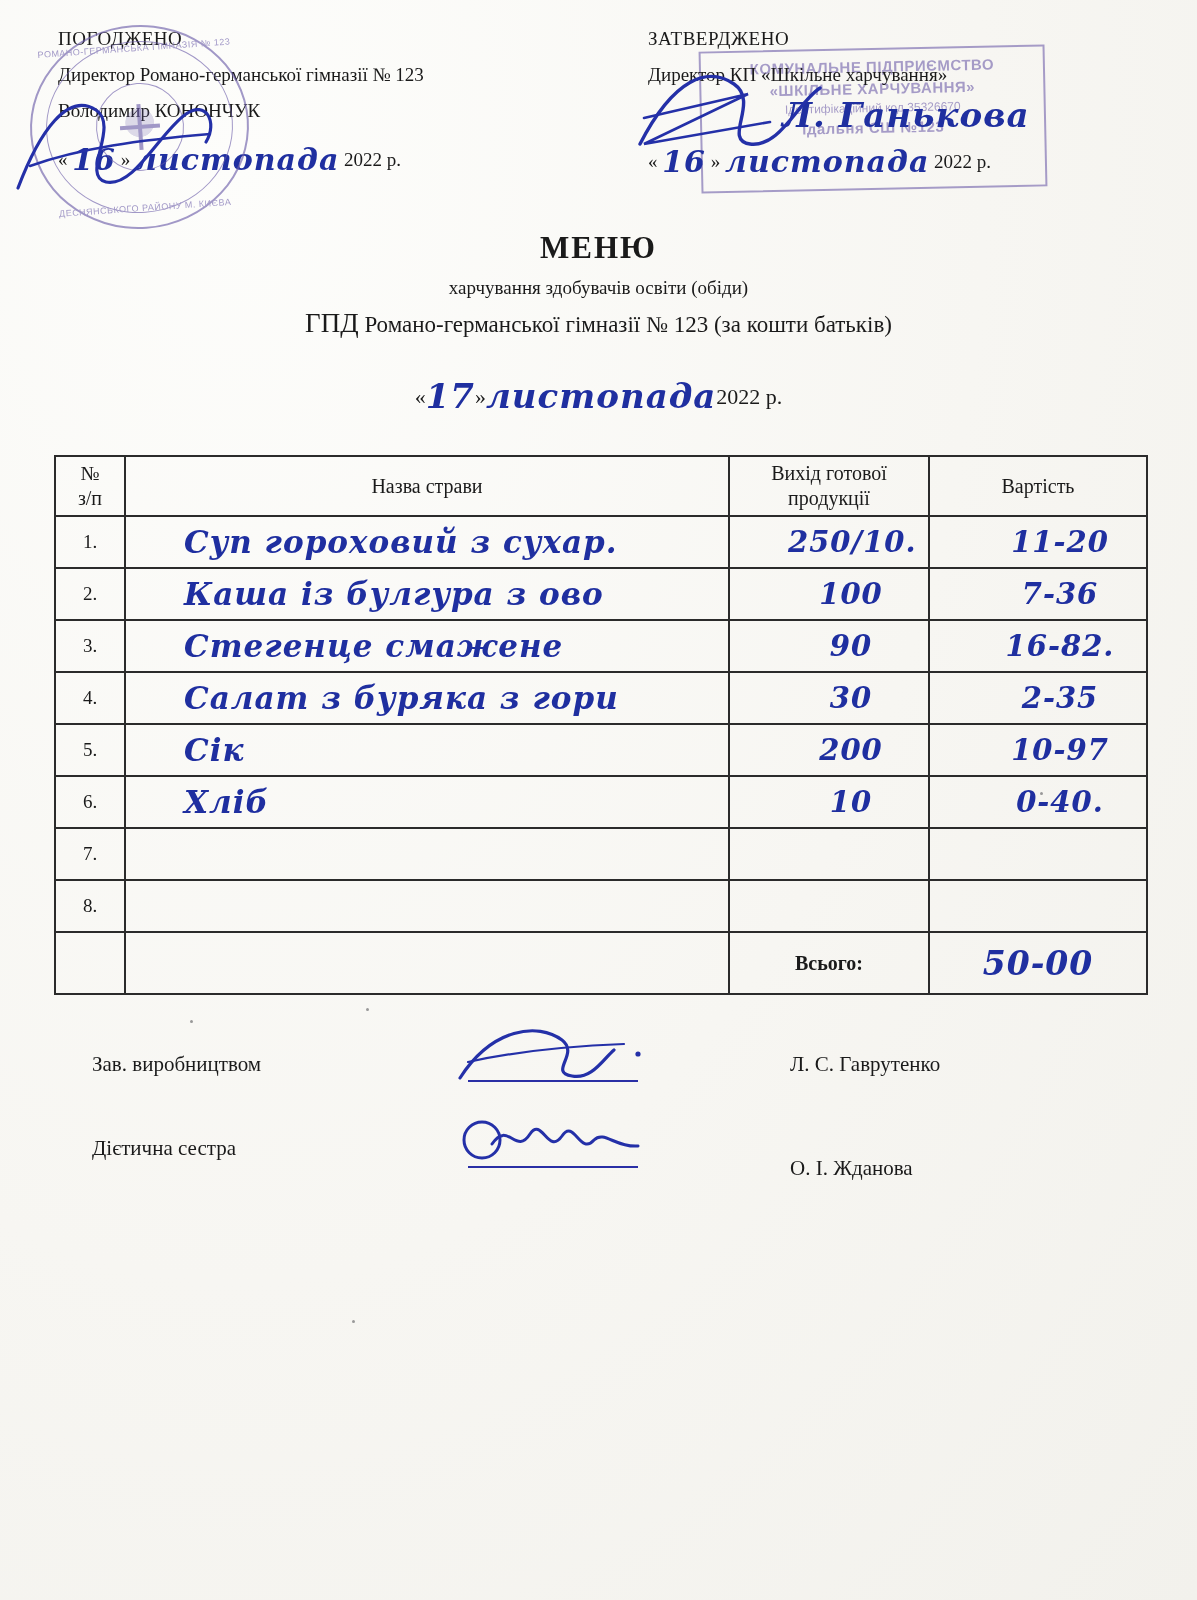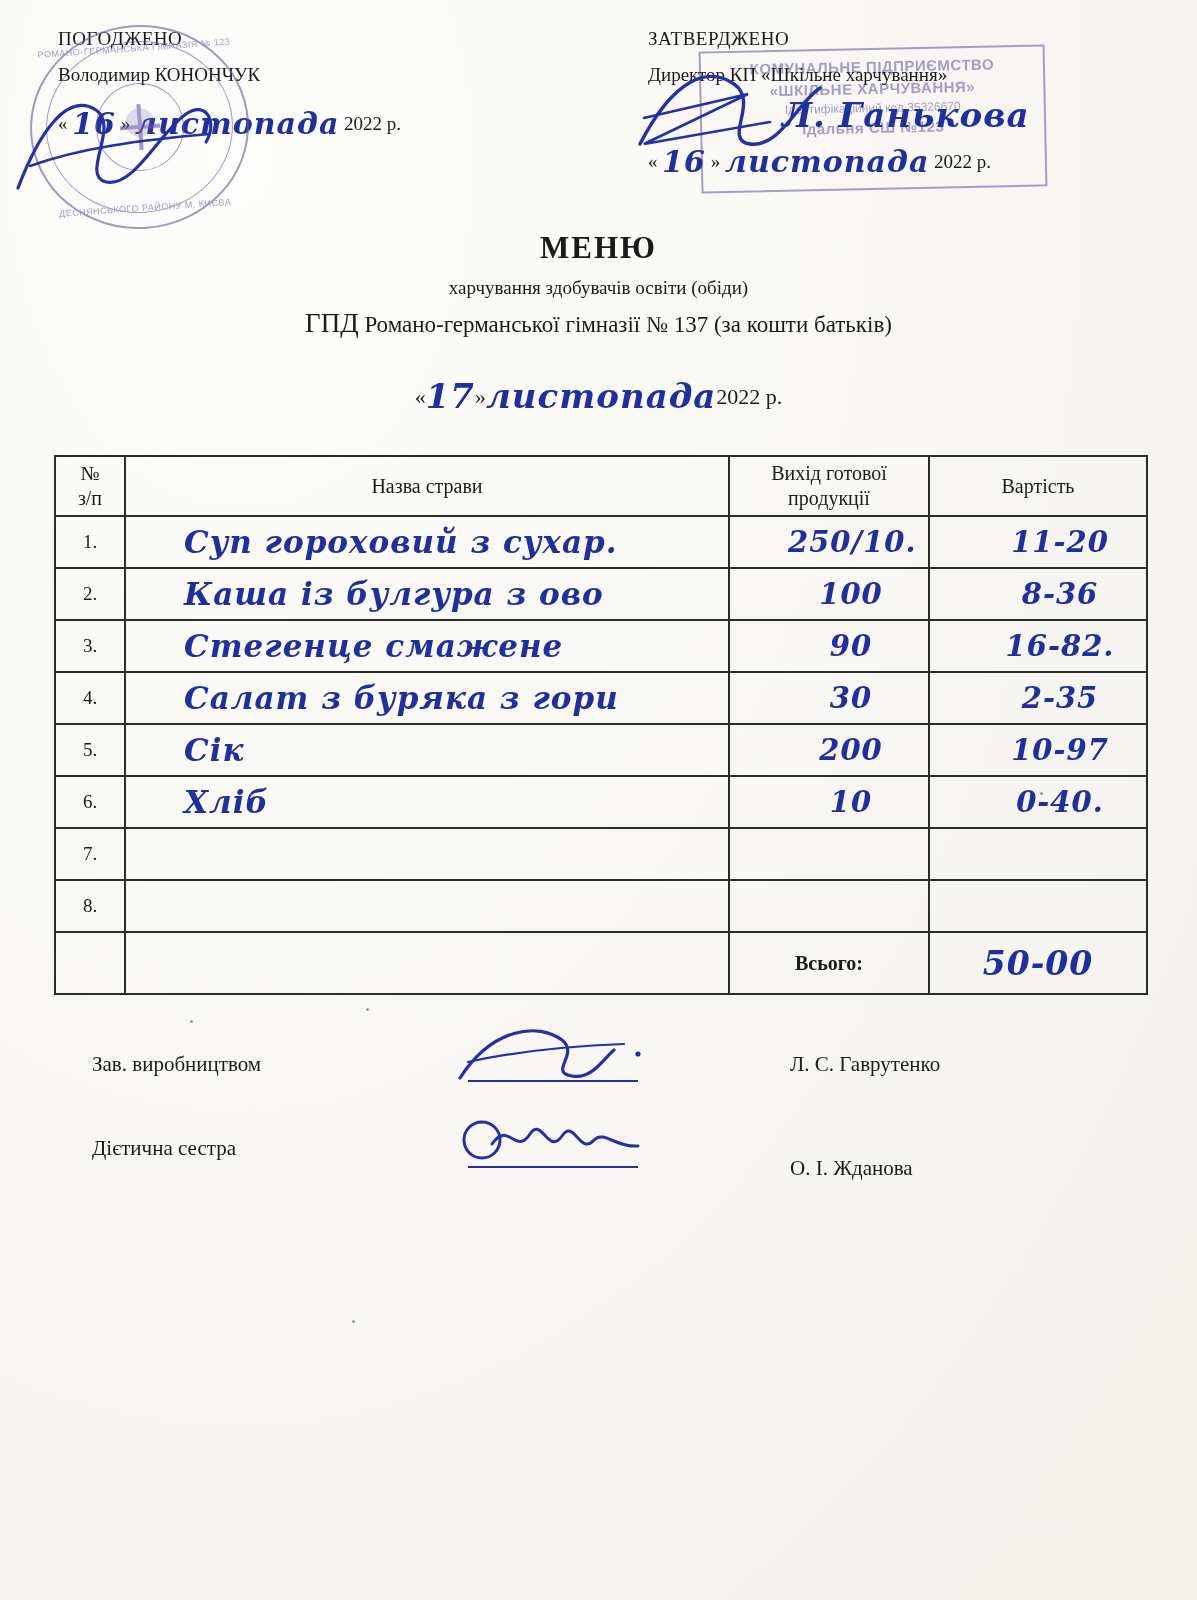--- a/index.html
+++ b/index.html
@@ -196,20 +196,21 @@
 
   .dots { position:absolute; width:3px; height:3px; background:#999; border-radius:50%; }
 </style>
 </head>
 <body>
 
 <div class="paper"></div>
 
 <div class="abs approve-left">
   <div class="approve-title print">ПОГОДЖЕНО</div>
+  <div class="approve-line print">Директор Романо-германської гімназії № 123</div>
   <div class="approve-line2 print">Володимир КОНОНЧУК</div>
   <div class="date-line print">
     <span>«</span>
     <span class="hand date-hand">16</span>
     <span>»</span>
     <span class="hand date-hand">листопада</span>
     <span>2022 р.</span>
   </div>
 </div>
 
@@ -248,21 +249,21 @@
 <svg class="pen" style="left:630px; top:48px;" width="230" height="120" viewBox="0 0 230 120">
   <path d="M10 96 C44 30, 78 18, 104 36 C130 54, 92 92, 120 96 C150 100, 168 54, 190 40" fill="none" stroke="#2430a8" stroke-width="3.4" stroke-linecap="round"></path>
   <path d="M14 70 L118 46 L14 96 L140 74" fill="none" stroke="#2430a8" stroke-width="2.6" stroke-linecap="round"></path>
 </svg>
 
 <div class="abs title-block">
   <div class="menu-word print">МЕНЮ</div>
   <div class="subtitle1 print">харчування здобувачів освіти (обіди)</div>
   <div class="subtitle2 print">
     <span class="gpd">ГПД</span>
-    <span>Романо-германської гімназії № 137 (за кошти батьків)</span>
+    <span>Романо-германської гімназії № 123 (за кошти батьків)</span>
   </div>
 </div>
 
 <div class="doc-date print">
   <span>«</span><span class="hand dd">17</span><span>»</span><span class="hand dd">листопада</span><span>2022 р.</span>
 </div>
 
 <table class="menu">
   <colgroup>
     <col class="col-num">
@@ -299,21 +300,21 @@
     </tr>
     <tr class="row">
       <td class="idx">2.</td>
       <td class="dish">
           <span class="hand hw">Каша із булгура з ово</span>
         </td>
       <td class="out">
           <span class="hand hw">100</span>
         </td>
       <td class="cost">
-          <span class="hand hw">8-36</span>
+          <span class="hand hw">7-36</span>
         </td>
     </tr>
     <tr class="row">
       <td class="idx">3.</td>
       <td class="dish">
           <span class="hand hw">Стегенце смажене</span>
         </td>
       <td class="out">
           <span class="hand hw">90</span>
         </td>

